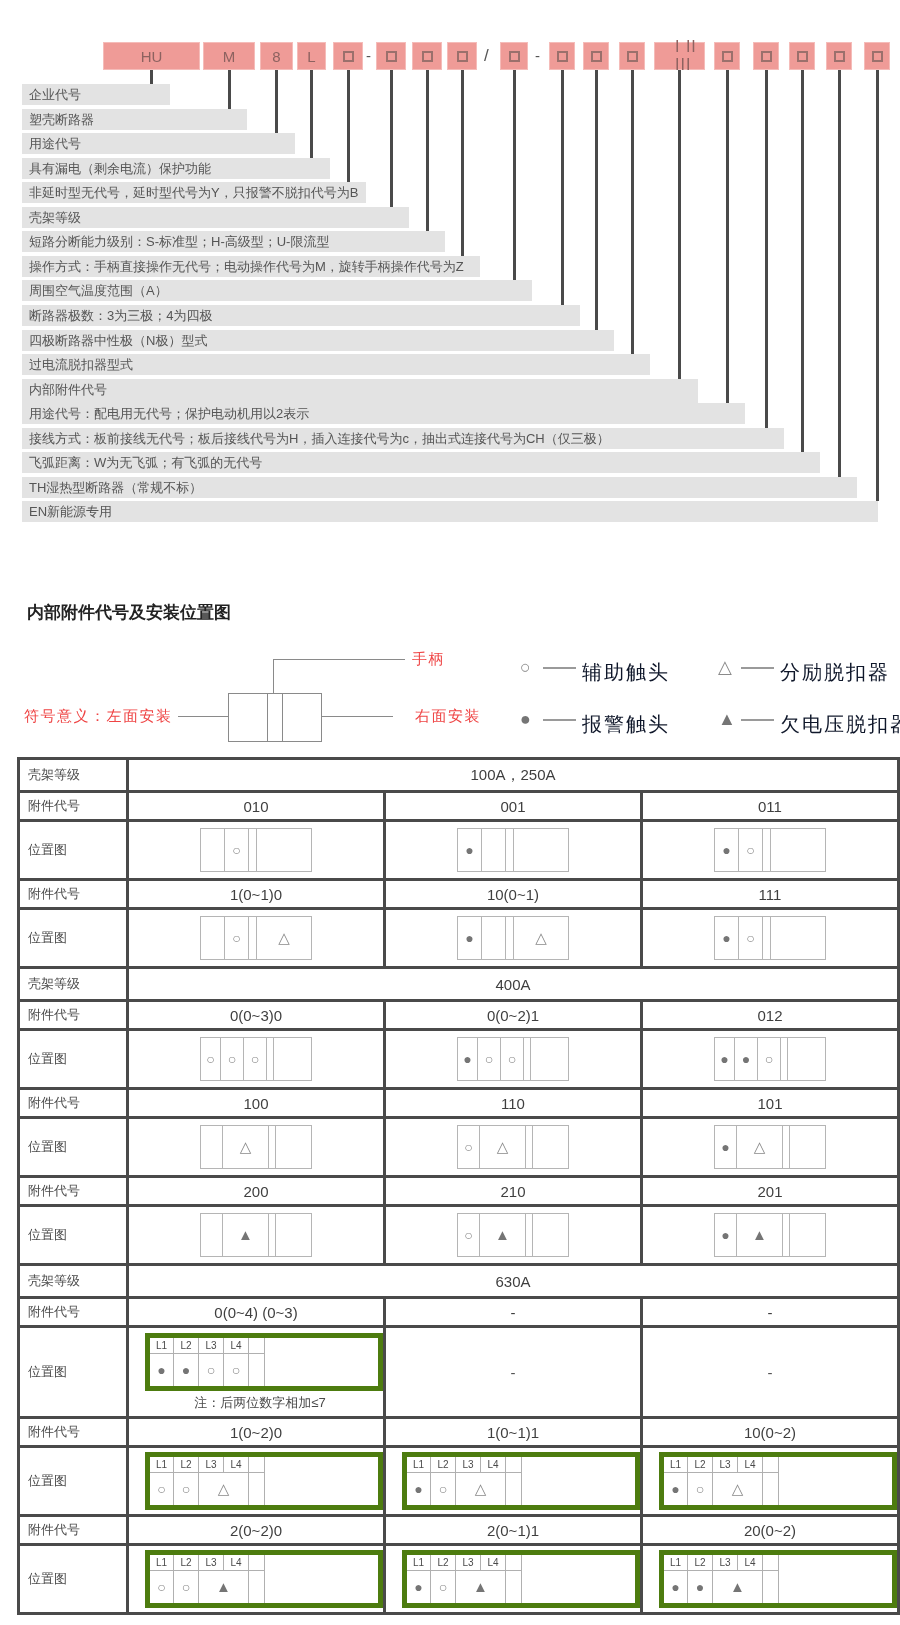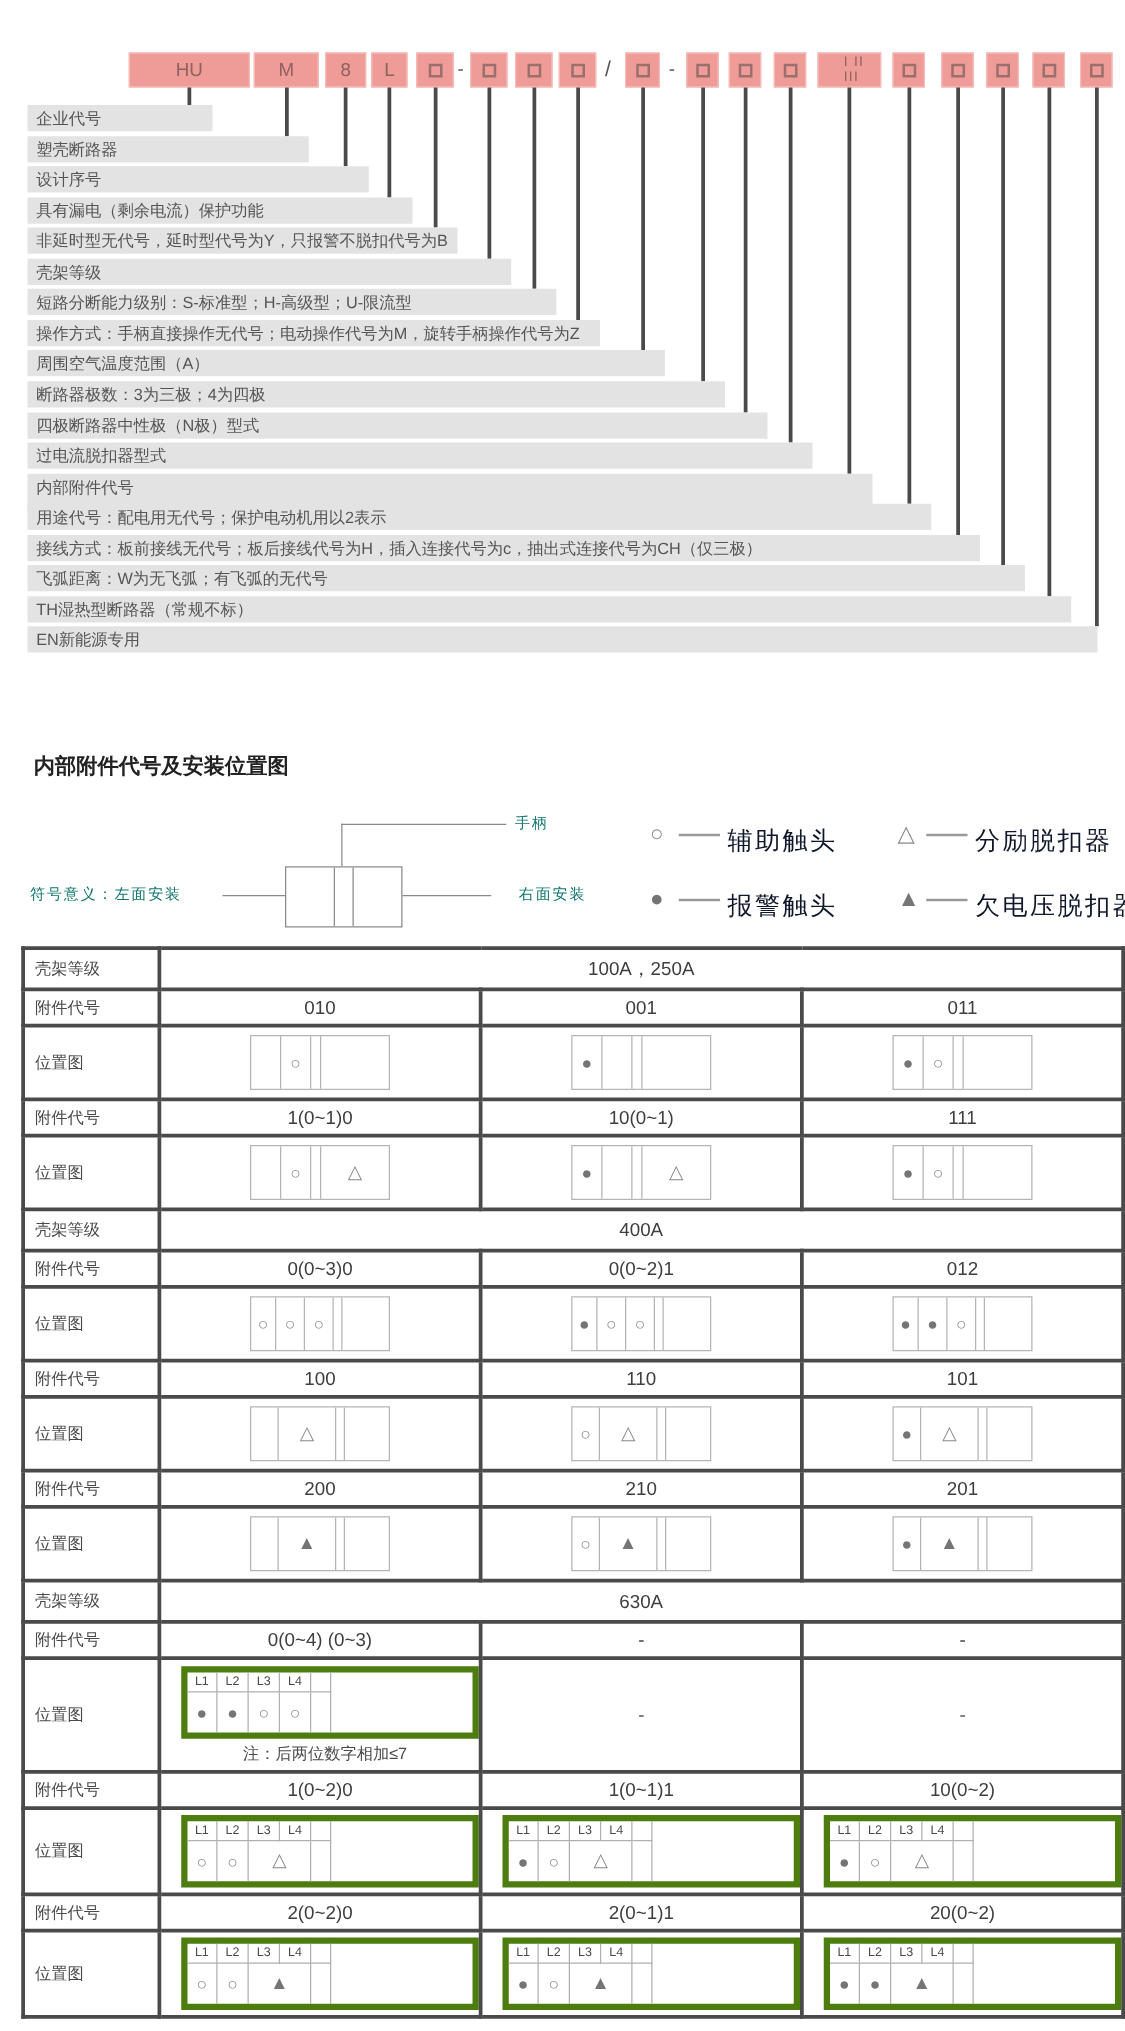--- a/index.html
+++ b/index.html
@@ -1,33 +1,33 @@
 <!DOCTYPE html>
 <html><head>
 <meta charset="utf-8">
 <style>
   html,body{margin:0;padding:0;background:#fff;}
   .canvas{position:relative;width:900px;height:1625px;background:#ffffff;overflow:hidden;
           font-family:"Liberation Sans","DejaVu Sans",sans-serif;color:#333;}
   
   .code-box{position:absolute;height:28px;box-sizing:border-box;background:#ef9b97;border:1px solid #f5bcb9;
             display:flex;align-items:center;justify-content:center;font-size:15px;color:#8d6260;}
-  .code-box.small{font-size:11px;letter-spacing:1px;padding-left:20px;}
+  .code-box.small{font-size:16px;letter-spacing:1px;padding-left:20px;}
   .code-sq{display:inline-block;width:11px;height:11px;border:2px solid #9b706c;box-sizing:border-box;}
   .code-sep{position:absolute;top:42px;height:28px;line-height:28px;font-size:15px;color:#555;}
   .code-line{position:absolute;width:3px;background:#4a4a4a;}
   .code-bar{position:absolute;left:22px;height:21px;background:#e3e3e3;color:#555;font-size:13px;
             line-height:21px;padding-left:7px;box-sizing:border-box;white-space:nowrap;overflow:hidden;}
   
   .notes{position:absolute;left:22px;top:534px;font-size:16px;color:#333;line-height:26px;}
   .sec-title{position:absolute;left:27px;top:601px;margin:0;font-size:17px;font-weight:bold;color:#222;}
   
   .skline{position:absolute;background:#8a8a8a;}
   .skbox{position:absolute;left:228px;top:693px;width:94px;height:49px;border:1px solid #8a8a8a;box-sizing:border-box;}
-  .sktext{position:absolute;font-size:12px;color:#0f766e;letter-spacing:1.5px;white-space:nowrap;text-align:center;}
+  .sktext{position:absolute;font-size:15px;color:#ef4444;letter-spacing:1.5px;white-space:nowrap;text-align:center;}
   
   .lg-sym{position:absolute;font-size:18px;line-height:18px;}
   .lg-dash{position:absolute;width:33px;height:2px;background:#9a9a9a;}
   .lg-text{position:absolute;font-size:20px;color:#0f172a;letter-spacing:2px;white-space:nowrap;}
   .sym-outline{color:#8a8a8a;} .sym-filled{color:#757575;}
   
   #acc-table{position:absolute;left:17px;top:757px;border-collapse:collapse;table-layout:fixed;}
   #acc-table td{border:3px solid #4a4a4a;padding:0;vertical-align:middle;}
   #acc-table td.lbl{font-size:13px;color:#4a4a4a;text-align:left;padding-left:8px;}
   #acc-table td.frame-val,#acc-table td.code-val{text-align:center;font-size:15px;color:#3f3f3f;}
@@ -53,21 +53,21 @@
 
   <div id="code-diagram">
       <div class="code-box" style="left: 103px; top: 42px; width: 97px;">HU</div>
       <div class="code-line" style="left: 150px; top: 70px; height: 14px;"></div>
       <div class="code-bar" style="top: 84px; width: 147.5px; height: 21px;">企业代号</div>
       <div class="code-box" style="left: 203px; top: 42px; width: 52px;">M</div>
       <div class="code-line" style="left: 227.5px; top: 70px; height: 39px;"></div>
       <div class="code-bar" style="top: 109px; width: 225px; height: 21px;">塑壳断路器</div>
       <div class="code-box" style="left: 260px; top: 42px; width: 33px;">8</div>
       <div class="code-line" style="left: 275px; top: 70px; height: 63px;"></div>
-      <div class="code-bar" style="top: 133px; width: 272.5px; height: 21px;">设计序号</div>
+      <div class="code-bar" style="top: 133px; width: 272.5px; height: 21px;">用途代号</div>
       <div class="code-box" style="left: 297px; top: 42px; width: 29px;">L</div>
       <div class="code-line" style="left: 310px; top: 70px; height: 88px;"></div>
       <div class="code-bar" style="top: 158px; width: 307.5px; height: 21px;">具有漏电（剩余电流）保护功能</div>
       <div class="code-box" style="left: 333px; top: 42px; width: 30px;">
         <span class="code-sq"></span>
       </div>
       <div class="code-line" style="left: 346.5px; top: 70px; height: 112px;"></div>
       <div class="code-bar" style="top: 182px; width: 344px; height: 21px;">非延时型无代号，延时型代号为Y，只报警不脱扣代号为B</div>
       <div class="code-box" style="left: 376px; top: 42px; width: 30px;">
         <span class="code-sq"></span>

